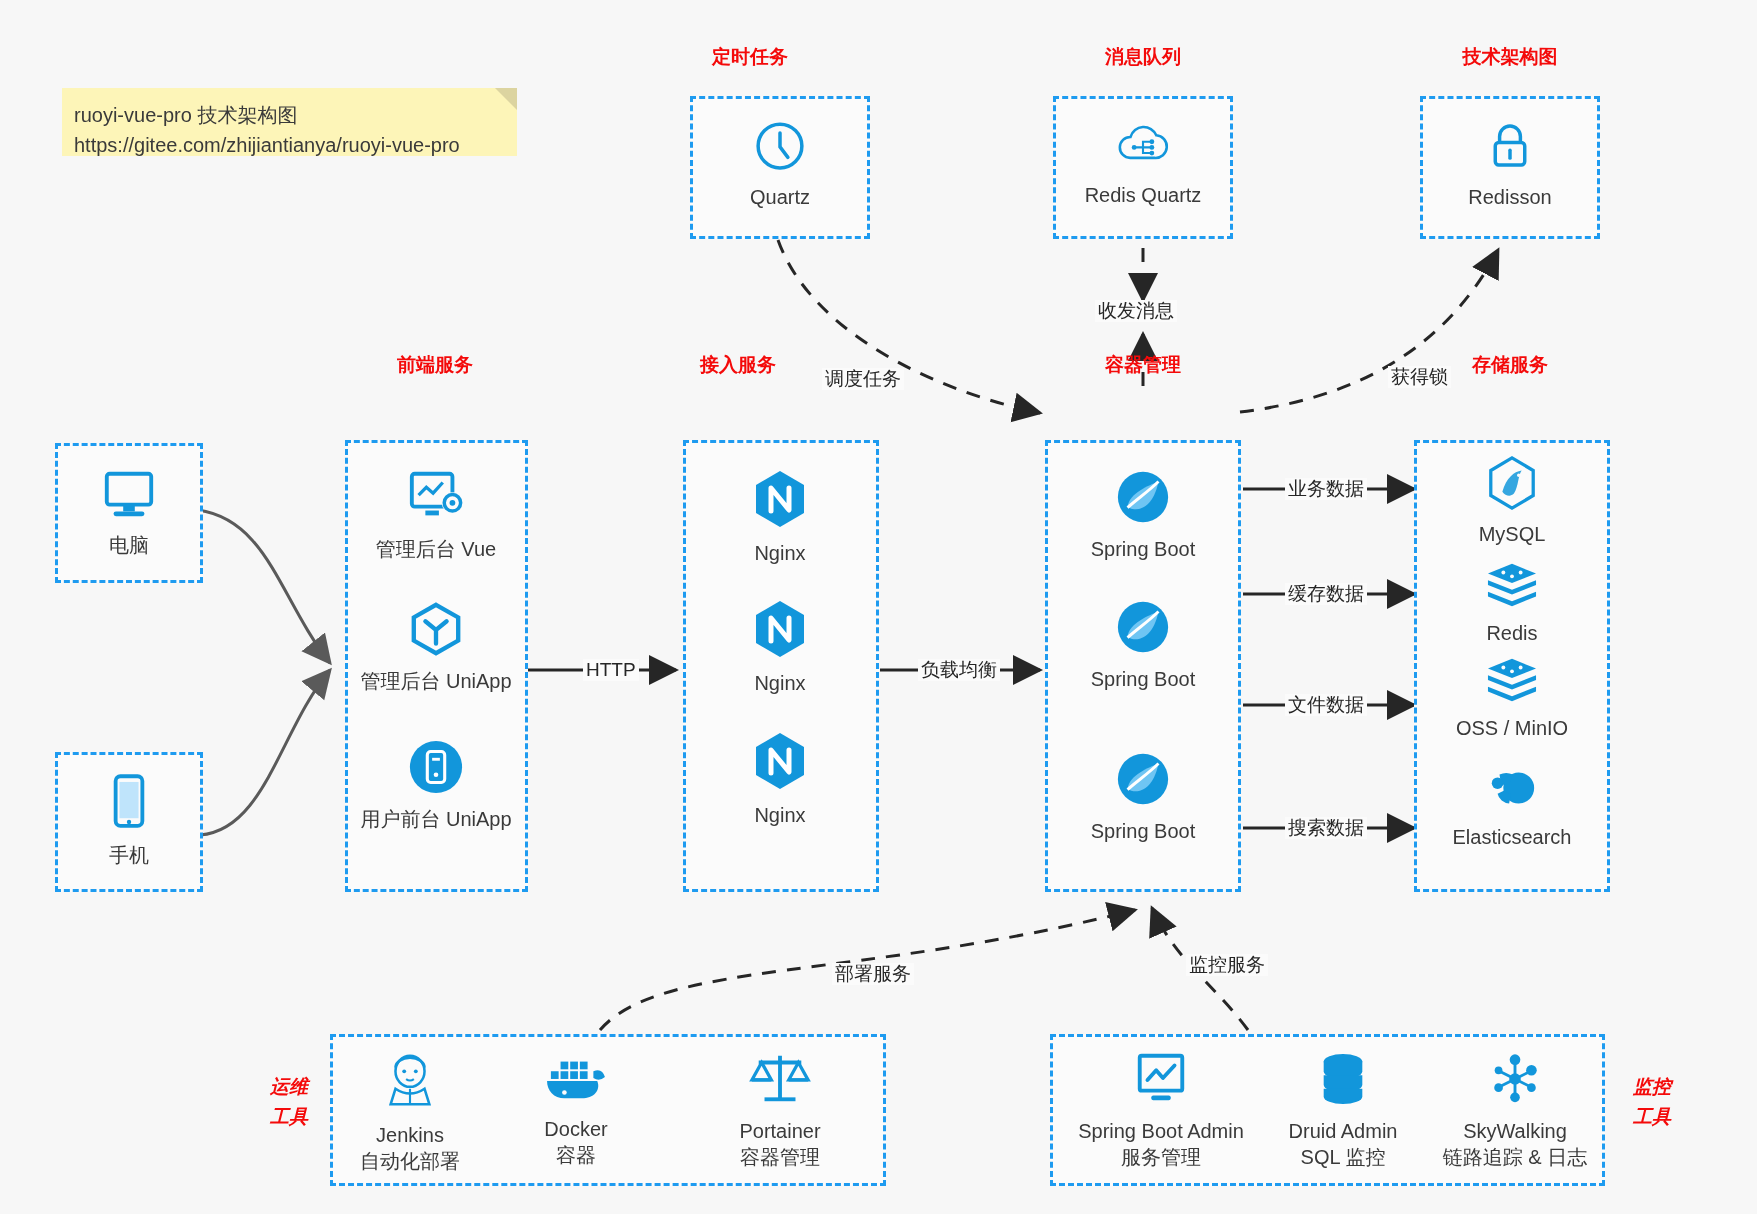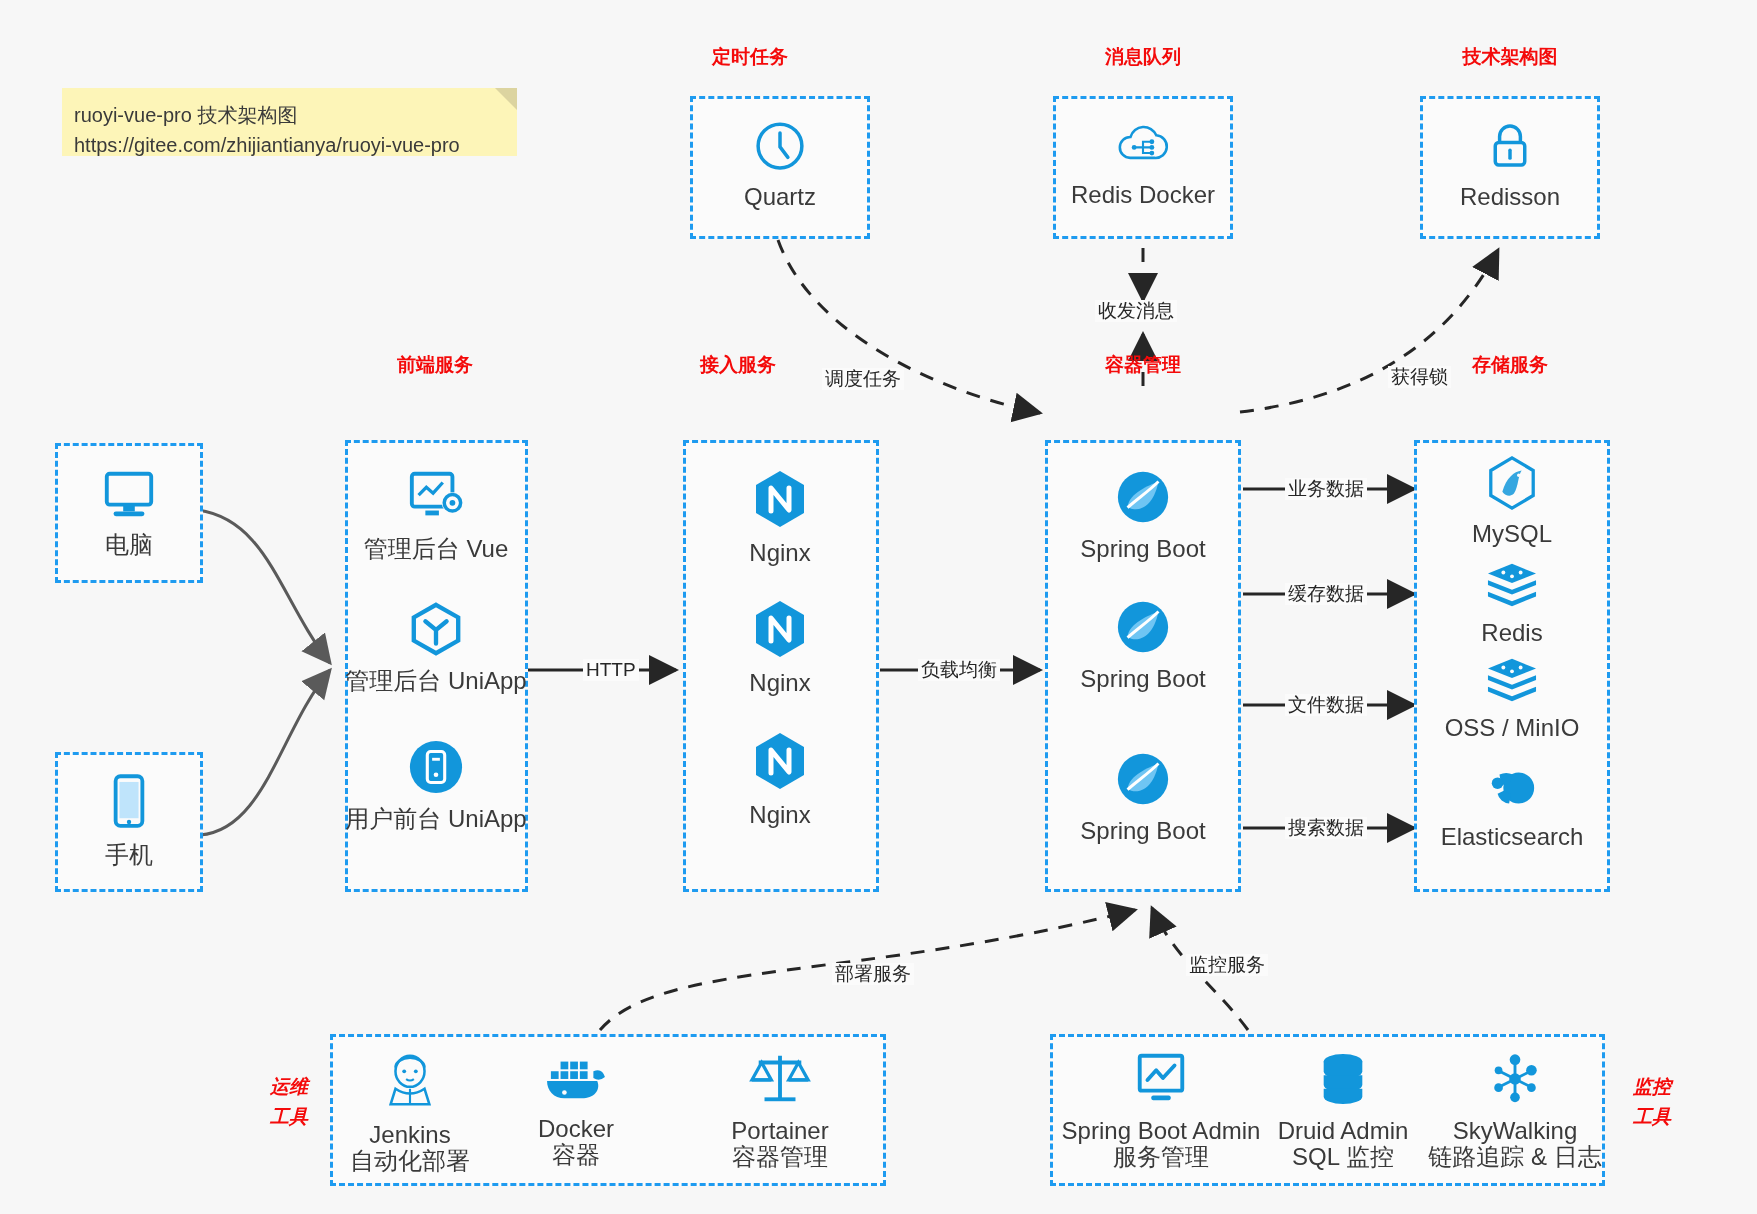--- a/index.html
+++ b/index.html
@@ -40,22 +40,22 @@
     white-space:nowrap;text-align:center;
   }
   .grp-title.side{line-height:30px;font-style:italic;}
 
   
   .node{
     position:absolute;
     display:flex;flex-direction:column;align-items:center;justify-content:flex-start;
     width:160px;text-align:center;
   }
-  .node .lbl{font-size:24px;line-height:26px;color:#3a3a3a;white-space:nowrap;margin-top:6px;}
-  .node .sub{font-size:24px;line-height:26px;color:#3a3a3a;white-space:nowrap;}
+  .node .lbl{font-size:20px;line-height:26px;color:#3a3a3a;white-space:nowrap;margin-top:6px;}
+  .node .sub{font-size:20px;line-height:26px;color:#3a3a3a;white-space:nowrap;}
   .ico{display:block;}
 
   
   .elabel{
     position:absolute;
     font-size:19px;line-height:22px;color:#262626;
     background:#fbfbfb;padding:0 3px;white-space:nowrap;
   }
 </style>
 </head>
@@ -121,21 +121,21 @@
     <span class="ico">
       <svg width="58" height="54" viewBox="0 0 72 60">
         <path d="M20 46 a13 13 0 0 1 0.5 -26 a17 17 0 0 1 32 -2 a12 12 0 0 1 -2 28 z" fill="none" stroke="#1296db" stroke-width="3.2"></path>
         <path d="M27 33 h9 v-7 h9 M36 33 h9 M36 33 v7 h9" fill="none" stroke="#1296db" stroke-width="2.6"></path>
         <circle cx="25" cy="33" r="3" fill="#1296db"></circle>
         <circle cx="47" cy="26" r="3" fill="#1296db"></circle>
         <circle cx="47" cy="33" r="3" fill="#1296db"></circle>
         <circle cx="47" cy="40" r="3" fill="#1296db"></circle>
       </svg>
     </span>
-    <span class="lbl">Redis Docker</span>
+    <span class="lbl">Redis Quartz</span>
   </div>
 
   <div class="grp-title" style="left:1420px;top:44px;width:180px;">技术架构图</div>
   <div class="box" style="left:1420px;top:96px;width:180px;height:143px;"></div>
   <div class="node" style="left:1430px;top:118px;">
     <span class="ico">
       <svg width="52" height="56" viewBox="0 0 60 64">
         <path d="M18 28 v-7 a12 12 0 0 1 24 0 v7" fill="none" stroke="#1296db" stroke-width="4"></path>
         <rect x="13" y="28" width="34" height="26" rx="4" fill="none" stroke="#1296db" stroke-width="4"></rect>
         <line x1="30" y1="37" x2="30" y2="46" stroke="#1296db" stroke-width="4" stroke-linecap="round"></line>

